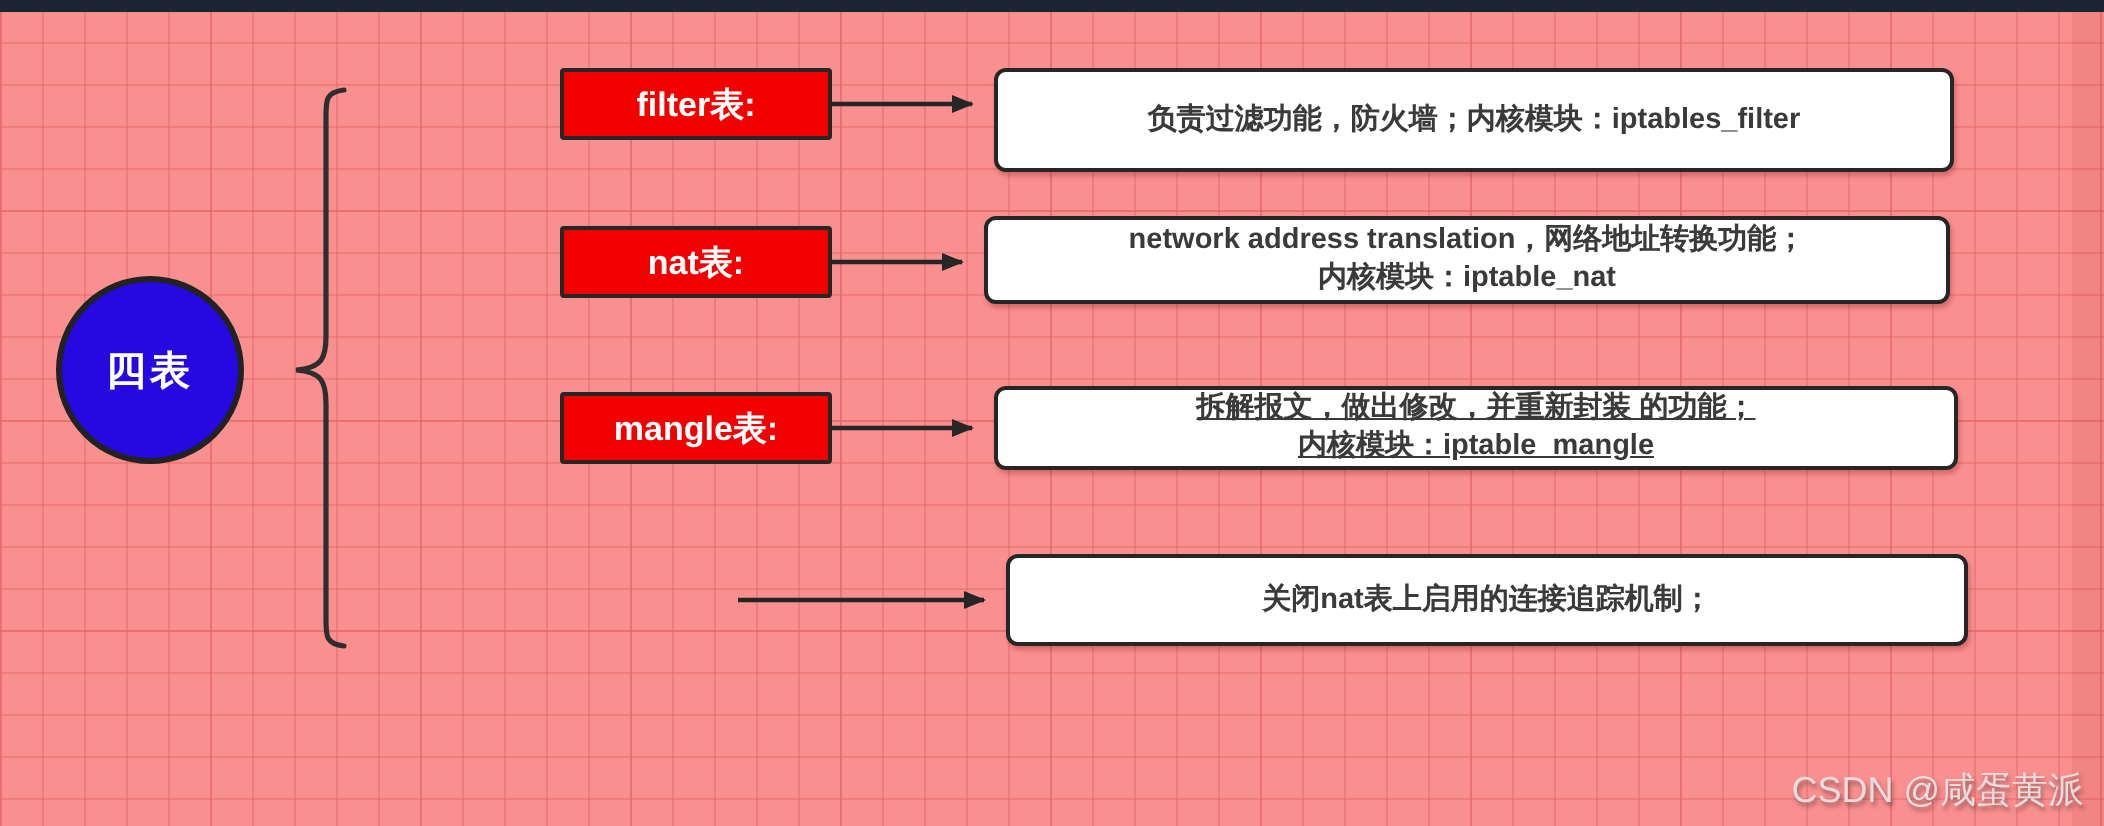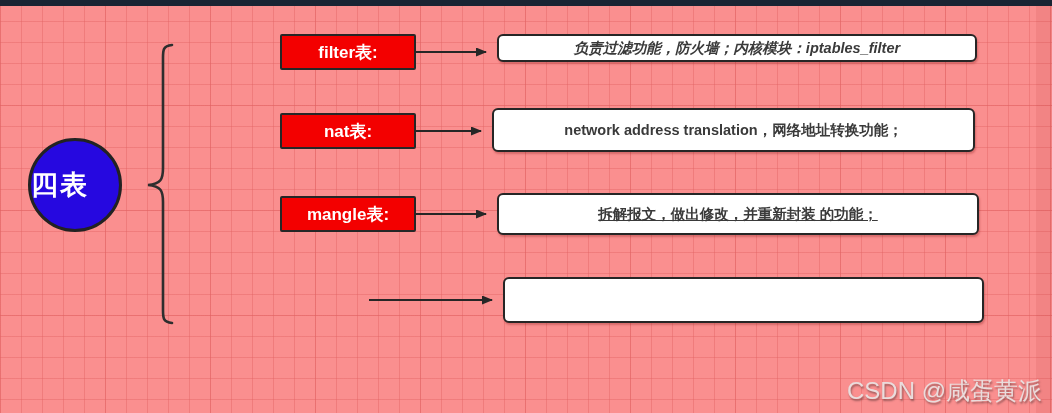--- a/index.html
+++ b/index.html
@@ -23,43 +23,43 @@
   .right-shade{
     position:absolute;right:0;top:6px;bottom:0;width:16px;
     background:rgba(190,60,60,0.12);
     pointer-events:none;
   }
   .root-circle{
     position:absolute;left:28px;top:138px;
     width:94px;height:94px;border-radius:50%;
     background:#2608e0;border:3px solid #222;
     box-sizing:border-box;
-    display:flex;align-items:center;justify-content:flex-start;
-    color:#fff;font-size:27px;font-weight:bold;letter-spacing:2px;
+    display:flex;align-items:center;justify-content:center;
+    color:#fff;font-size:20px;font-weight:bold;letter-spacing:2px;
   }
   svg.connectors{position:absolute;left:0;top:0;width:1052px;height:413px;pointer-events:none;}
   .table-node{
     position:absolute;left:232px;width:136px;height:36px;
     background:#f30000;border:2.5px solid #262626;
     box-sizing:border-box;border-radius:2px;
     display:flex;align-items:center;justify-content:center;
     color:#fff;font-weight:bold;font-size:17px;margin-left:48px;
   }
   .desc-node{
     position:absolute;
     background:#fff;border:2.5px solid #262626;
     box-sizing:border-box;border-radius:6px;
     display:flex;flex-direction:column;align-items:center;justify-content:center;
     color:#3a3a3a;font-weight:bold;font-size:14.5px;line-height:19px;
     text-align:center;
     box-shadow:1px 2px 2px rgba(150,40,40,0.35);
   }
   .watermark{
     position:absolute;right:10px;bottom:6px;
-    font-size:24px;color:#eadcdc;
+    font-size:18px;color:#eadcdc;
     text-shadow:1px 2px 2px rgba(80,50,50,0.55);
   }
 </style>
 </head>
 <body>
 
 <div class="stage">
 
   <div class="topbar"></div>
   <div class="right-shade"></div>
@@ -84,28 +84,31 @@
   <div class="table-node" style="top:34px;">
     <span>filter表:</span>
   </div>
   <div class="table-node" style="top:113px;">
     <span>nat表:</span>
   </div>
   <div class="table-node" style="top:196px;text-align:right;">
     <span>mangle表:</span>
   </div>
 
-  <div class="desc-node" style="left:497px;top:34px;width:480px;height:28px;font-style:italic;">
+  <div class="desc-node" style="left:497px;top:34px;width:480px;height:52px;">
     <span class="line">负责过滤功能，防火墙；内核模块：iptables_filter</span>
 
   </div>
   <div class="desc-node" style="left:492px;top:108px;width:483px;height:44px;">
     <span class="line">network address translation，网络地址转换功能；</span>
+    <span class="line">内核模块：iptable_nat</span>
   </div>
   <div class="desc-node" style="left:497px;top:193px;width:482px;height:42px;text-decoration:underline;">
     <span class="line">拆解报文，做出修改，并重新封装 的功能；</span>
+    <span class="line">内核模块：iptable_mangle</span>
   </div>
   <div class="desc-node" style="left:503px;top:277px;width:481px;height:46px;">
+    <span class="line">关闭nat表上启用的连接追踪机制；</span>
   </div>
 
   <div class="watermark">CSDN @咸蛋黄派</div>
 
 </div>
 
 </body></html>

